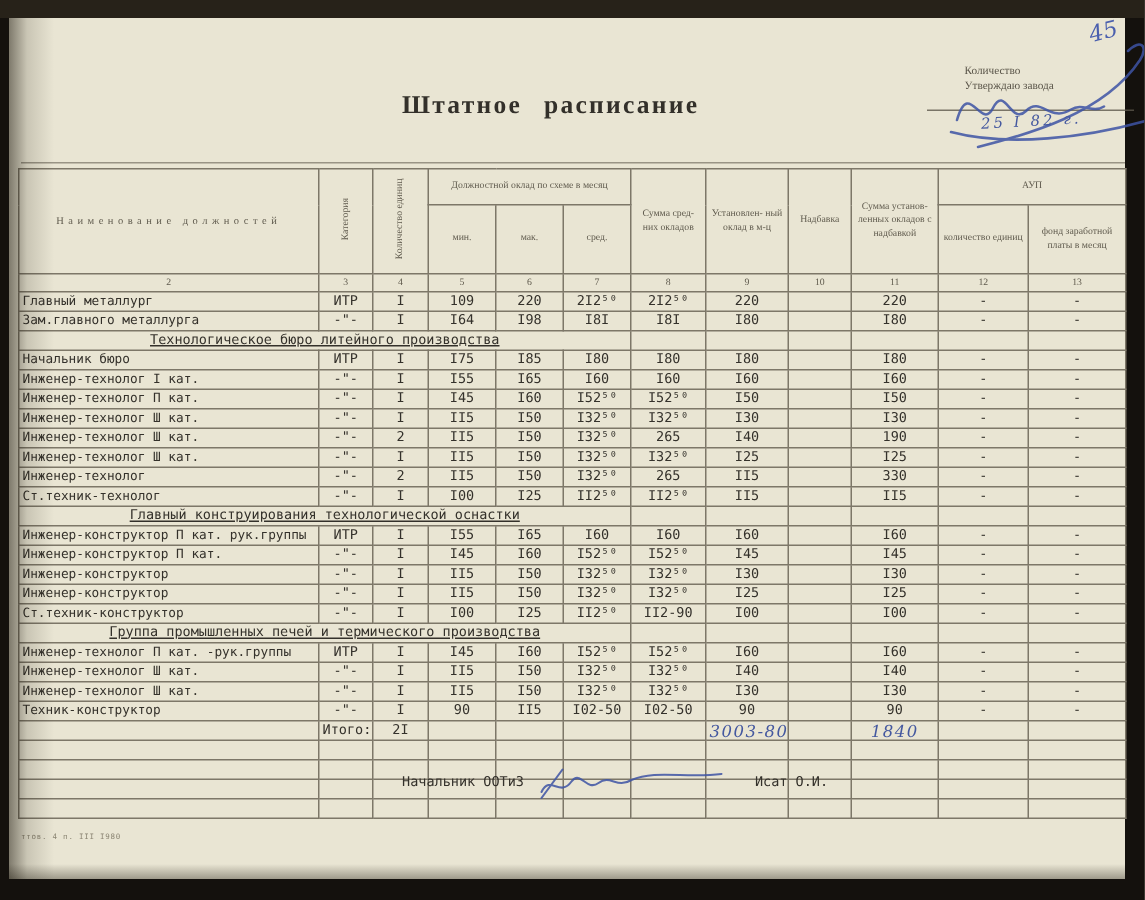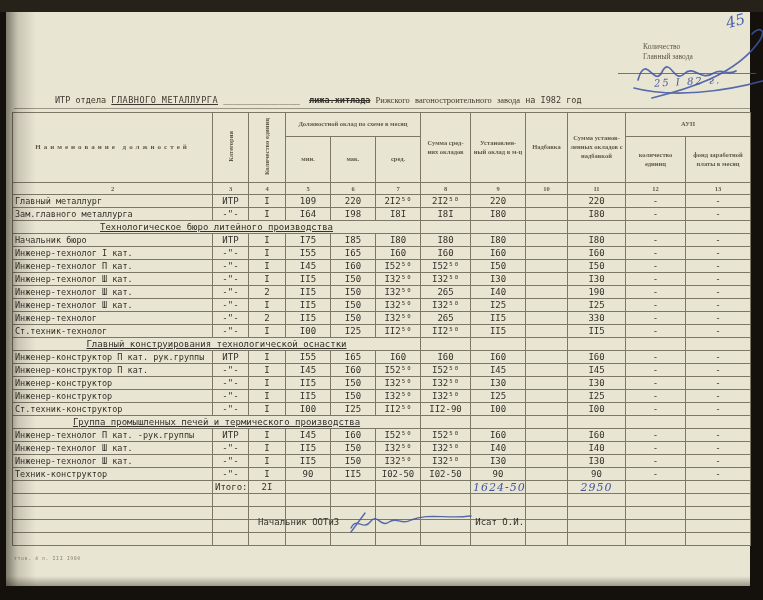--- a/index.html
+++ b/index.html
@@ -26,40 +26,40 @@
   .subtitle{position:absolute;left:49px;top:83px;width:660px;font-size:8.5px;color:#3c382f;white-space:nowrap;}
   .subtitle .dept{text-decoration:underline;letter-spacing:.5px;}
   .subtitle .filler{letter-spacing:0;color:#3c382f;}
   .subtitle .struck{text-decoration:line-through;font-weight:bold;color:#34302a;margin-left:4px;}
   .subtitle .org{font-family:"Liberation Serif",serif;font-size:8.5px;word-spacing:3px;}
   .topline{position:absolute;left:8px;top:96px;width:736px;height:1px;background:#6e695b;opacity:.65;}
 
   table.staff{position:absolute;left:6px;top:100px;width:738px;border-collapse:collapse;table-layout:fixed;
     border:1.5px solid #6e685a;}
   table.staff td, table.staff th{border:1px solid #7d7768;padding:0 2px;overflow:hidden;}
-  thead th{font-weight:bold;margin-left:48px;}
+  thead th{font-weight:normal;margin-left:48px;}
   .h-label{font-family:"Liberation Serif",serif;font-size:6.5px;color:#5f5a4d;text-align:center;
     vertical-align:middle;line-height:1.35;}
   .name-h{letter-spacing:3px;font-size:7px;}
   th.rot{vertical-align:middle;}
   .vtext{display:inline-block;writing-mode:vertical-lr;transform:rotate(180deg);font-size:6.5px;
     line-height:1.2;max-height:58px;}
   tr.numrow th{font-family:"Liberation Serif",serif;font-size:6.5px;color:#5f5a4d;height:11px;padding:0;}
   tbody tr{height:13px;}
   tbody td{font-size:9px;color:#34312b;line-height:11px;white-space:nowrap;}
   td.c-name{text-align:left;padding-left:3px;font-size:8.5px;}
   td.num{text-align:center;}
   td.section-cell{text-align:center;text-decoration:underline;font-size:9px;padding-left:30px;margin-left:20px;}
   td.totals-label{text-align:left;white-space:nowrap;overflow:visible;}
   td.hw{font-family:"DejaVu Serif",serif;font-style:italic;color:#44589f;font-size:11px;
     letter-spacing:1px;text-align:center;overflow:visible;}
 
-  .signoff{position:absolute;left:252px;top:500px;height:22px;z-index:6;display:flex;align-items:flex-start;}
+  .signoff{position:absolute;left:262px;top:500px;height:22px;z-index:6;display:flex;align-items:flex-start;}
   .signoff .lbl{font-size:9px;color:#34312b;margin-top:5px;}
-  .signoff .nm{font-size:9px;color:#34312b;margin-top:5px;}
+  .signoff .nm{font-size:9px;color:#34312b;margin-top:5px;margin-left:18px;}
   .smallsig{margin-left:6px;margin-top:-2px;}
   .footer-mark{position:absolute;left:8px;top:543px;font-size:5px;color:#8a8472;letter-spacing:.5px;}
 </style>
 </head>
 <body>
 
 <div class="scene">
   <div class="topbar"></div>
   <div class="paper">
 
@@ -68,34 +68,27 @@
     <svg class="bigsig" width="150" height="90" viewBox="0 0 150 90">
       <g fill="none" stroke="#3e54a5" stroke-width="1.7" stroke-linecap="round" opacity="0.85">
         <path d="M14,62 C22,34 30,70 38,54 C46,38 50,66 60,56 C70,46 76,64 90,55 C98,50 104,58 112,53"></path>
         <path d="M28,80 C60,72 112,58 136,22 C142,12 136,8 128,16"></path>
         <path d="M10,70 C48,80 100,74 142,62"></path>
       </g>
     </svg>
 
     <div class="approve">
       <div>Количество</div>
-      <div>Главный завода</div>
+      <div>Утверждаю завода</div>
     </div>
     <div class="approve-line"></div>
     <div class="approve-date">25 I 82 г.</div>
 
-
-    <div class="subtitle">
-      <span>ИТР отдела</span>
-      <span class="dept">ГЛАВНОГО МЕТАЛЛУРГА</span>
-      <span class="filler">_______________</span>
-      <span class="struck">лижа.хитлада</span>
-      <span class="org">Рижского  вагоностроительного  завода</span>
-      <span>на I982 год</span>
-    </div>
+    <div class="doc-title">Штатное  расписание</div>
+
     <div class="topline"></div>
 
     <table class="staff">
       <colgroup>
         <col style="width:200px">
           <col style="width:36px">
           <col style="width:37px">
         <col style="width:45px">
           <col style="width:45px">
           <col style="width:45px">
@@ -435,23 +428,23 @@
             <td class="num">-</td>
           </tr>
           <tr>
             <td class="c-name"></td>
             <td class="totals-label">Итого:</td>
             <td class="num">2I</td>
             <td class="num"></td>
             <td class="num"></td>
             <td class="num"></td>
             <td class="num"></td>
-            <td class="hw">1624-50</td>
-            <td class="num"></td>
-            <td class="hw">2950</td>
+            <td class="hw">3003-80</td>
+            <td class="num"></td>
+            <td class="hw">1840</td>
             <td class="num"></td>
             <td class="num"></td>
           </tr>
           <tr>
             <td class="c-name"></td>
             <td class="num"></td>
             <td class="num"></td>
             <td class="num"></td>
             <td class="num"></td>
             <td class="num"></td>

